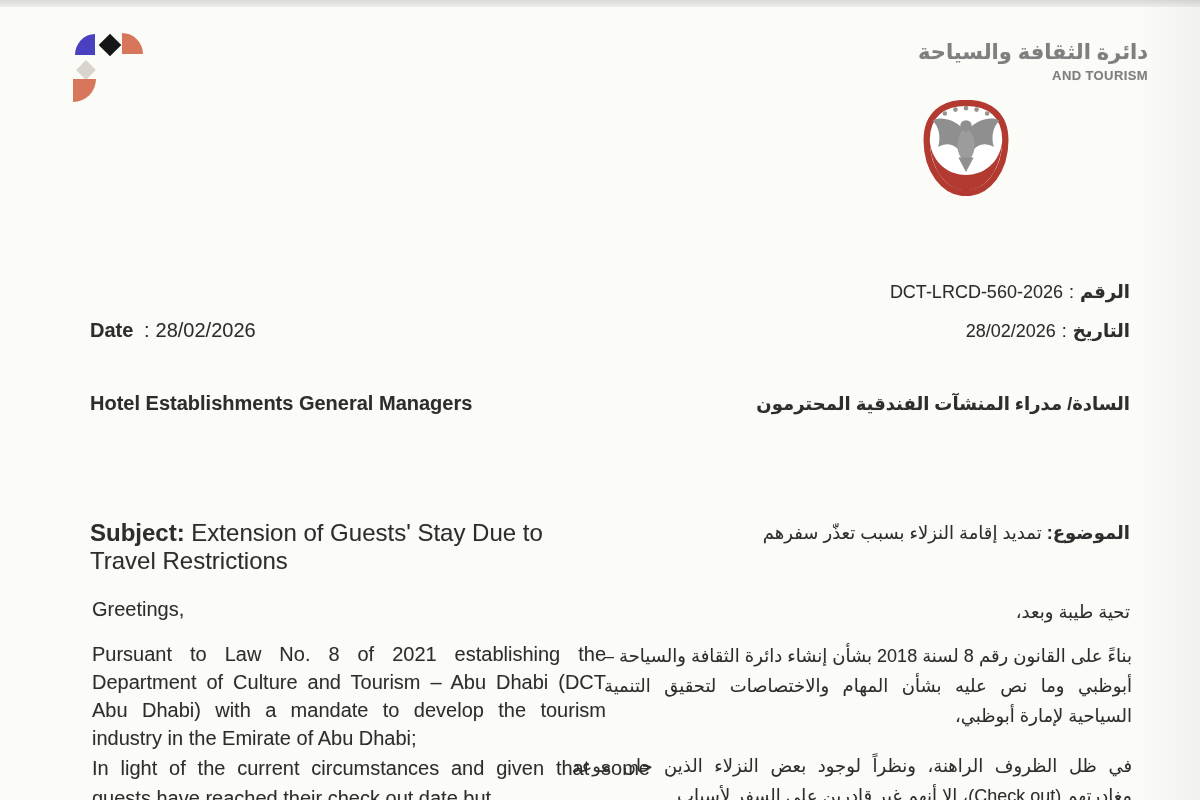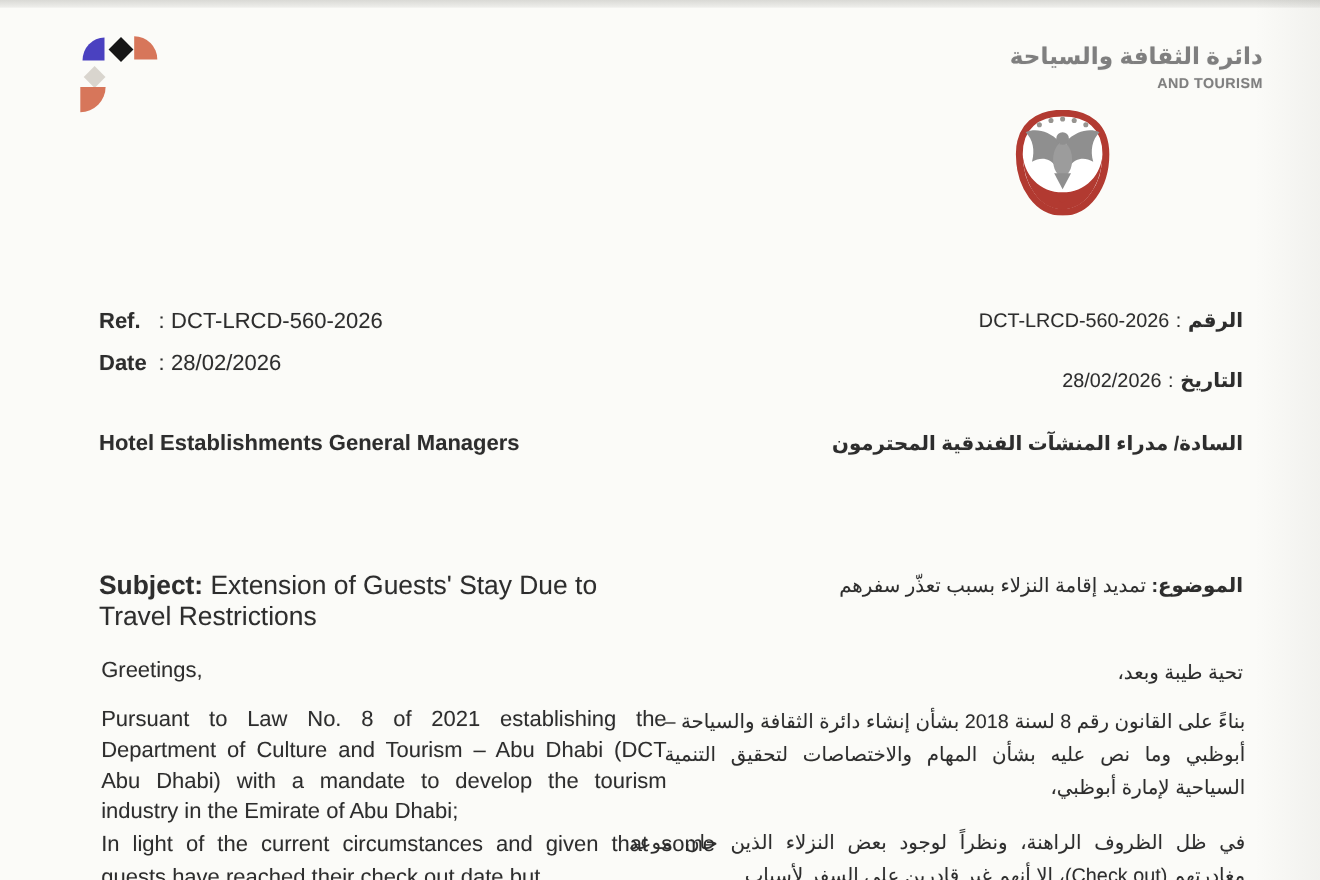--- a/index.html
+++ b/index.html
@@ -40,21 +40,21 @@
   
   .en-line { font-size:20px; white-space:nowrap; }
   .en-line .lbl { display:inline-block; min-width:52px; font-weight:700; }
   .en-line .sep { padding:0 6px 0 2px; }
   .ar-line { font-size:18px; direction:rtl; text-align:right; white-space:nowrap; }
   .ar-line .sep { padding:0 6px; }
 
   .ref-en  { left:90px; top:281px; }
   .ref-ar  { right:70px; top:281px; }
   .date-en { left:90px; top:319px; }
-  .date-ar { right:70px; top:336px; }
+  .date-ar { right:70px; top:320px; }
 
   .addr-en { left:90px; top:392px; font-size:20px; font-weight:700; white-space:nowrap; }
   .addr-ar { right:70px; top:393px; font-size:18px; font-weight:700; direction:rtl; white-space:nowrap; }
 
   .subj-en { left:90px; top:519px; width:515px; font-size:24px; line-height:28px; }
   .subj-ar { right:70px; top:522px; font-size:18px; direction:rtl; text-align:right; }
 
   .greet-en { left:92px; top:598px; font-size:20px; }
   .greet-ar { right:70px; top:601px; font-size:18px; direction:rtl; }
 
@@ -92,23 +92,20 @@
       <circle cx="72" cy="14" r="2.4" fill="#979490"></circle>
       <path d="M47 30 C37 20 25 17 15 21 C22 28 24 38 21 49 C30 44 38 46 43 53 Z" fill="#8f8f8f"></path>
       <path d="M53 30 C63 20 75 17 85 21 C78 28 76 38 79 49 C70 44 62 46 57 53 Z" fill="#8f8f8f"></path>
       <ellipse cx="50" cy="47" rx="9" ry="16" fill="#9c9c9c"></ellipse>
       <circle cx="50" cy="27" r="6" fill="#8f8f8f"></circle>
       <path d="M42 60 L58 60 L50 75 Z" fill="#8f8f8f"></path>
       <circle cx="50" cy="83" r="4.5" fill="#b23a31"></circle>
     </svg>
   </div>
 
-  <div class="abs en-line txt ref-en">
-    <span class="lbl">Ref.</span><span class="sep">:</span><span class="val">DCT-LRCD-560-2026</span>
-  </div>
   <div class="abs ar-line txt ref-ar">
     <span class="b">الرقم</span><span class="sep">:</span><span>DCT-LRCD-560-2026</span>
   </div>
 
   <div class="abs en-line txt date-en">
     <span class="lbl">Date</span><span class="sep">:</span><span class="val">28/02/2026</span>
   </div>
   <div class="abs ar-line txt date-ar">
     <span class="b">التاريخ</span><span class="sep">:</span><span>28/02/2026</span>
   </div>

